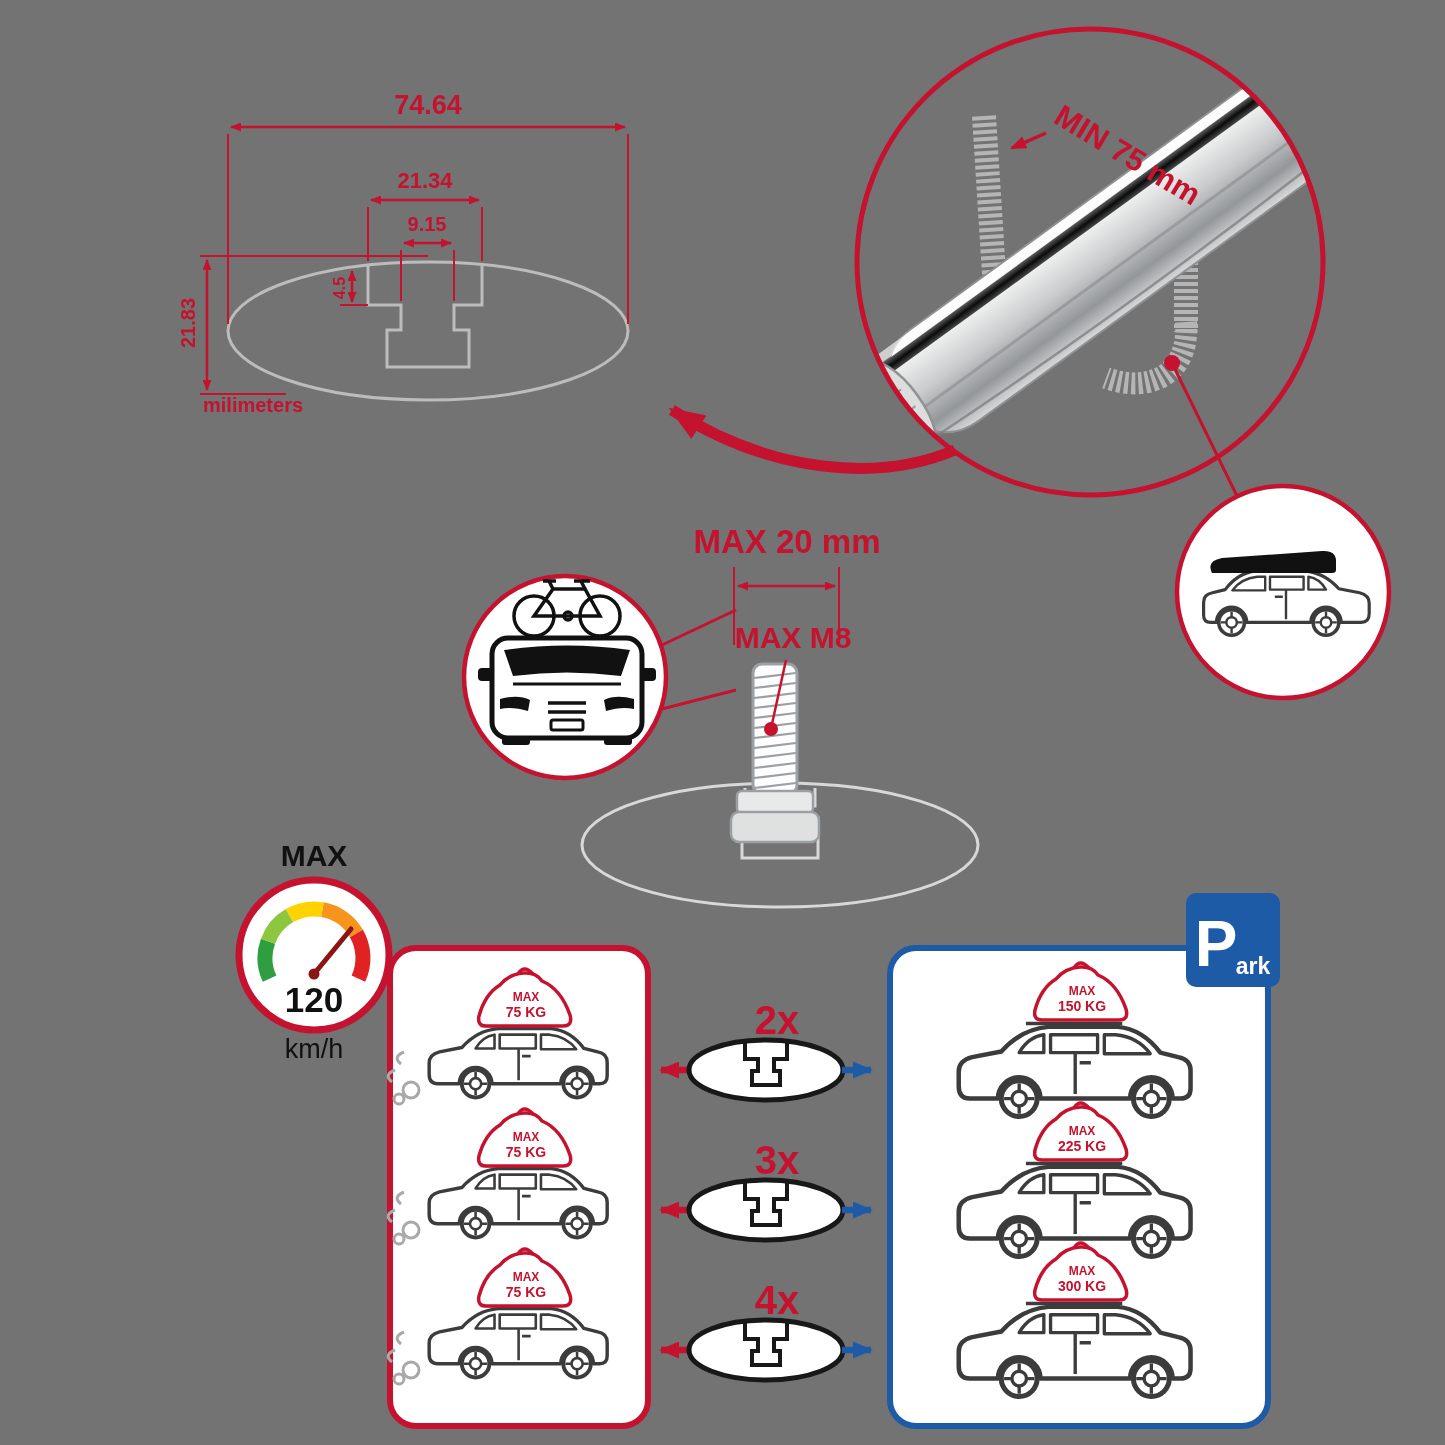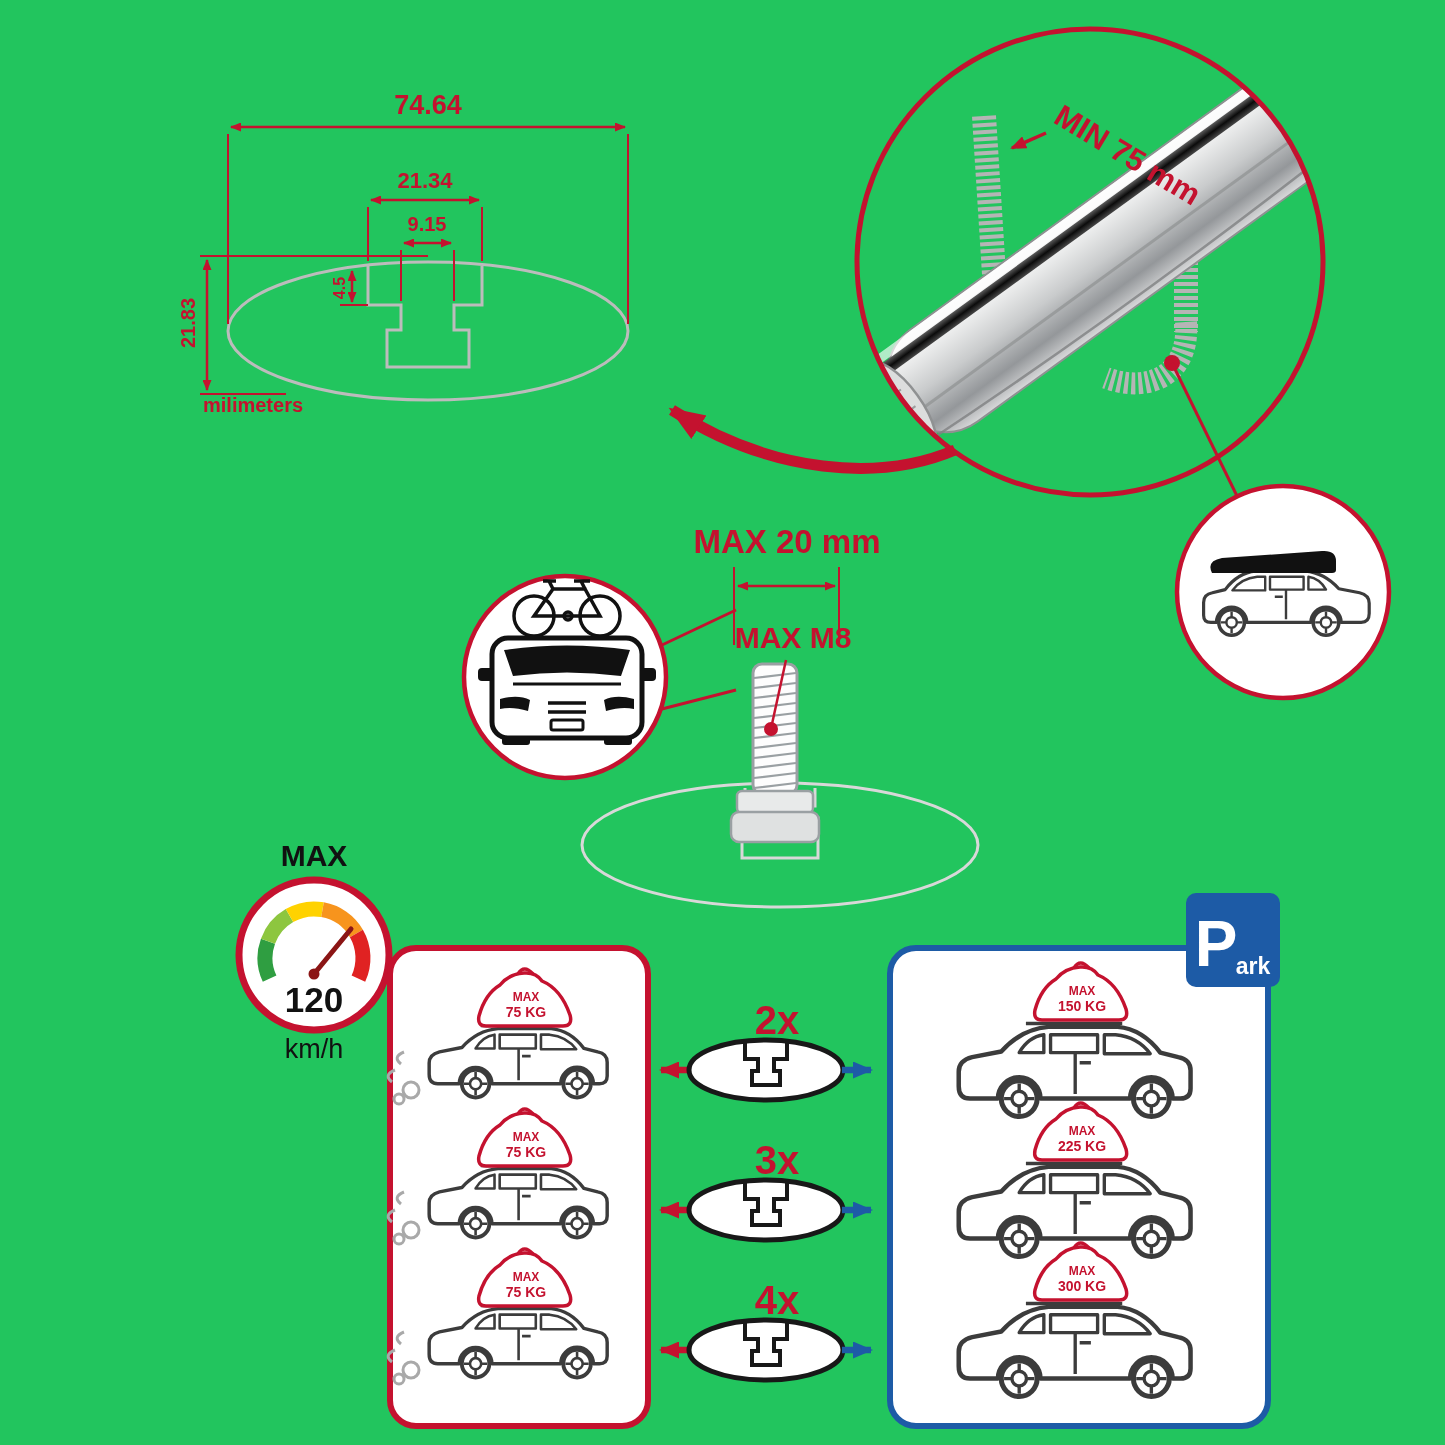--- a/index.html
+++ b/index.html
@@ -1,16 +1,16 @@
 <!DOCTYPE html>
 <html><head>
 <meta charset="utf-8">
 <style>
   html,body{margin:0;padding:0;background:#fff;}
-  .stage{width:1445px;height:1445px;position:relative;background:#22c55e;overflow:hidden;
+  .stage{width:1445px;height:1445px;position:relative;background:#737373;overflow:hidden;
          font-family:"Liberation Sans",sans-serif;}
   svg text{font-family:"Liberation Sans",sans-serif;}
   .dim{fill:#c4122f;font-weight:bold;}
   .blk{fill:#111111;font-weight:bold;}
   .wht{fill:#ffffff;font-weight:bold;}
 </style>
 </head>
 <body>
 
 <div class="stage">

